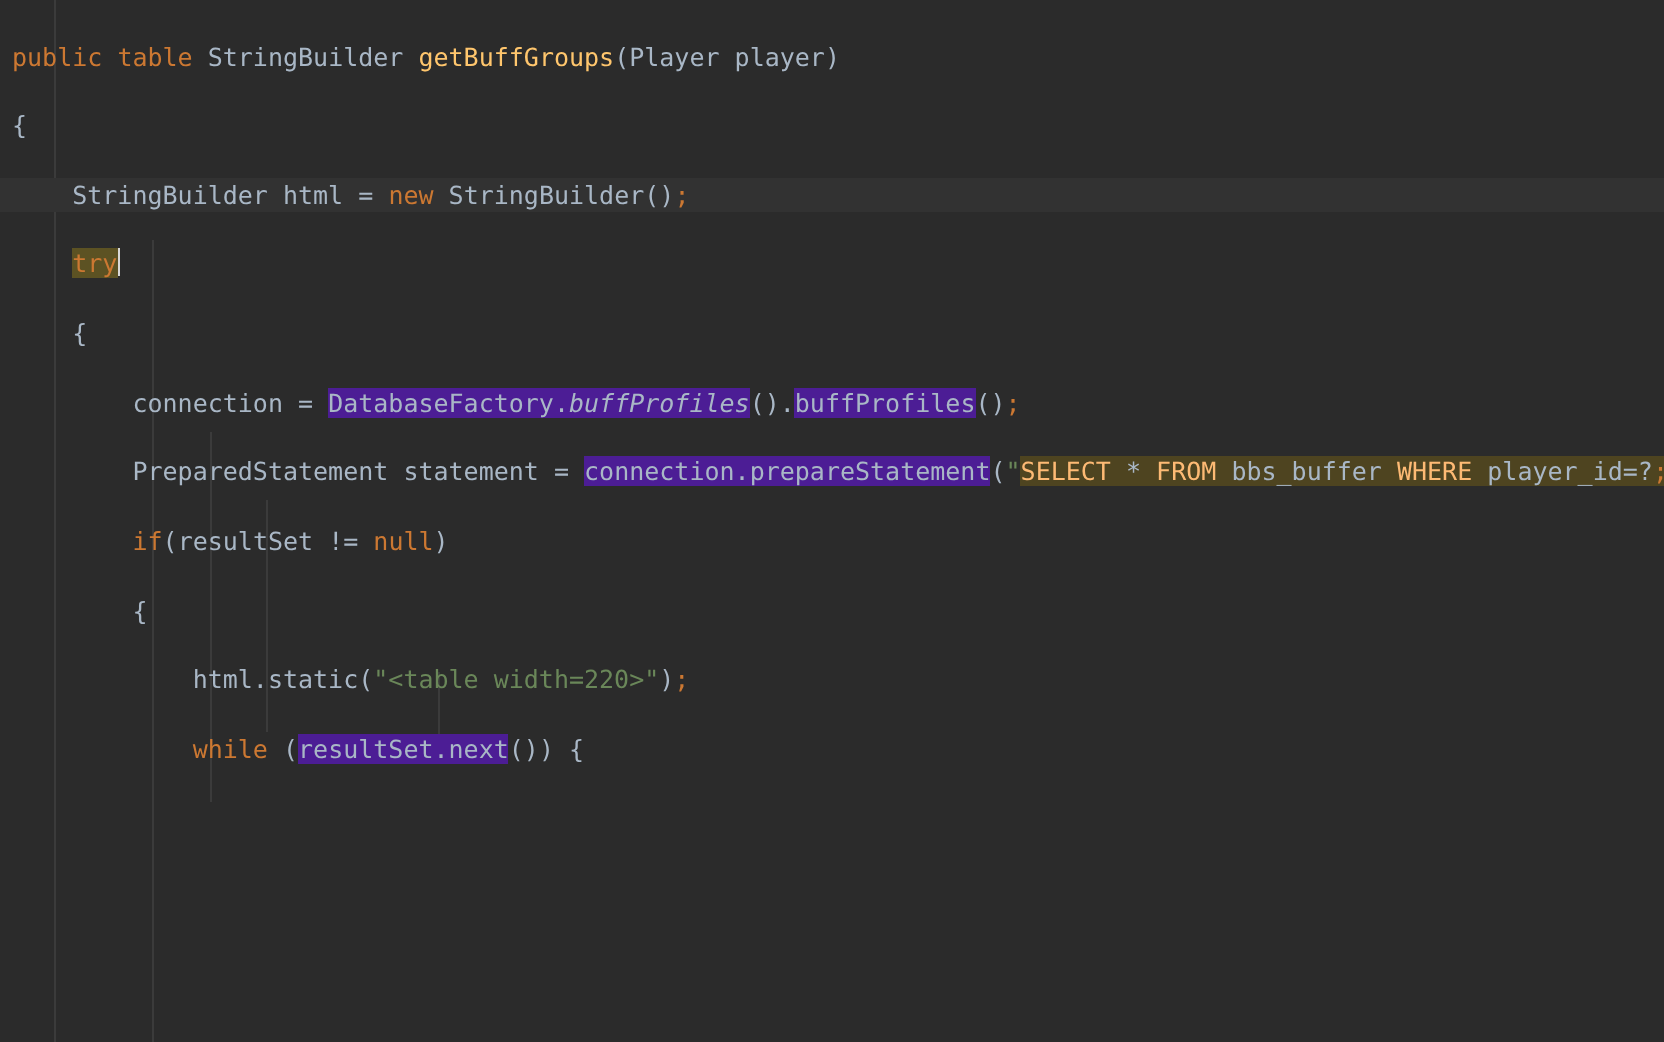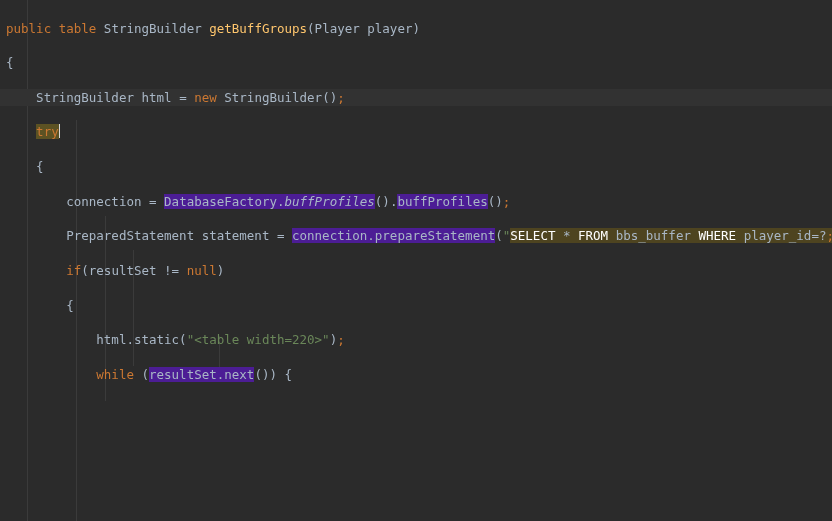--- a/index.html
+++ b/index.html
@@ -60,21 +60,21 @@
   .static   { font-style: italic; }
   .declname { color: #ffc66d; }            
   .punc     { color: #a9b7c6; }
   .semi     { color: #cc7832; }
   .brace    { color: #a9b7c6; }
 
   
   .hl-occ   { background: #4c1d95; }        
   .hl-sel   { background: #5c5223; }        
   .hl-inj   { background: #4e4420; }        
-  .sqlkw    { color: #ffffff; }
+  .sqlkw    { color: #fdba74; }
   .sqlid    { color: #a9b7c6; }
 
   .caret {
     display: inline-block;
     width: 1px;
     height: 14px;
     background: #d8d8d8;
     vertical-align: -2px;
     margin: 0 -1px 0 0;
   }

